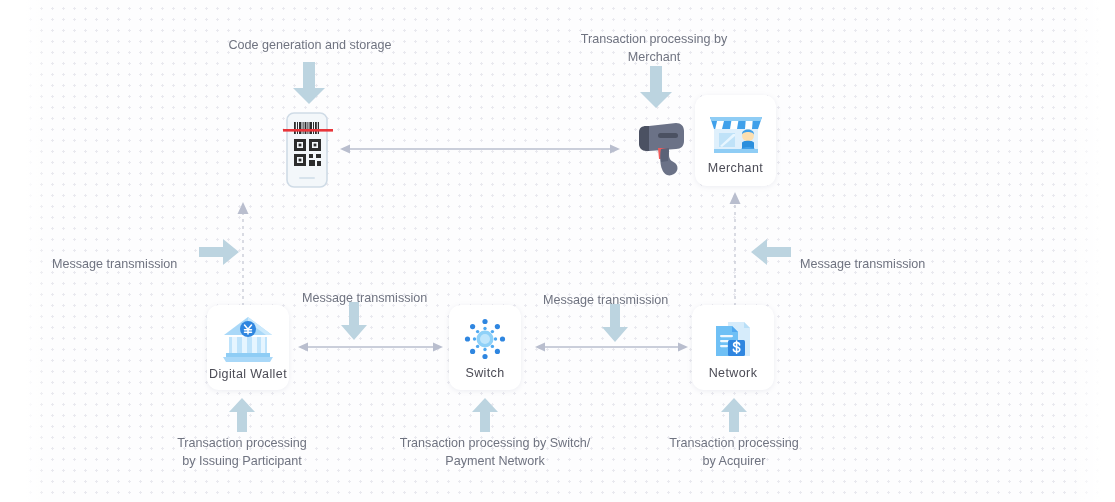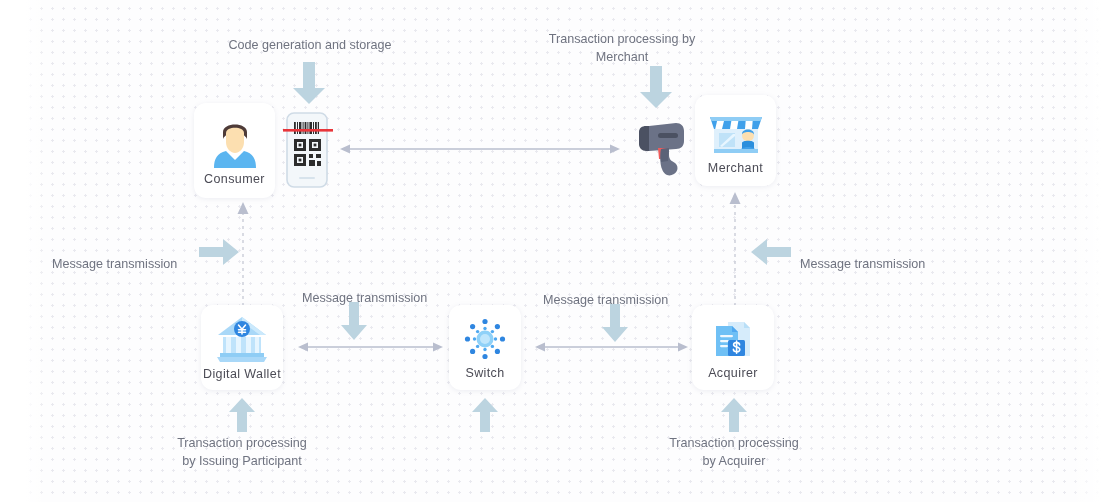--- a/index.html
+++ b/index.html
@@ -46,51 +46,35 @@
   .line{position:absolute;}
   svg{display:block;overflow:visible;}
 </style>
 </head>
 <body>
 
 <div id="canvas">
 
   <div class="lbl" style="left:200px;top:36px;width:220px;text-align:center;">Code generation and storage</div>
 
-  <div class="lbl" style="left:532px;top:30px;width:180px;">Transaction processing by
+  <div class="lbl" style="left:564px;top:30px;width:180px;">Transaction processing by
 Merchant</div>
 
   <div class="fat-arrow" style="left:292px;top:62px;">
     <svg width="34" height="42" viewBox="0 0 34 42">
       <path d="M11 0 H23 V26 H33 L17 42 L1 26 H11 Z" fill="#bcd4e0"></path>
     </svg>
   </div>
 
   <div class="fat-arrow" style="left:639px;top:66px;">
     <svg width="34" height="42" viewBox="0 0 34 42">
       <path d="M11 0 H23 V26 H33 L17 42 L1 26 H11 Z" fill="#bcd4e0"></path>
     </svg>
   </div>
 
-  <div class="node" style="left:194px;top:103px;width:81px;height:95px;">
-    <span>
-      <svg width="54" height="52" viewBox="0 0 54 52">
-
-        <path d="M16 18 C16 7 38 7 38 18 L38 21 C38 14 16 14 16 21 Z" fill="#4e3b38"></path>
-        <path d="M15 16 C15 6 39 6 39 16 L39 23 C36 15 18 15 15 23 Z" fill="#4e3b38"></path>
-
-        <path d="M18 17 C18 10 36 10 36 17 L36 26 C36 33 31 37 27 37 C23 37 18 33 18 26 Z" fill="#fcdfb0"></path>
-
-        <path d="M19 35 L27 42 L35 35 L38 37 L27 46 L16 37 Z" fill="#ffffff"></path>
-
-        <path d="M18 35 C9 37 6 43 6 52 H48 C48 43 45 37 36 35 L27 44 Z" fill="#5bb5f0"></path>
-      </svg>
-    </span>
-    <div class="node-label">Consumer</div>
-  </div>
 
   <div class="line" style="left:283px;top:113px;">
     <svg width="50" height="74" viewBox="0 0 50 74">
       <rect x="4" y="0" width="40" height="74" rx="7" fill="#f3f7fa" stroke="#cfdbe6" stroke-width="1.6"></rect>
 
       <g fill="#2c2c2c">
         <rect x="11" y="9" width="1.8" height="12"></rect>
           <rect x="14" y="9" width="1" height="12"></rect>
         <rect x="16" y="9" width="2.4" height="12"></rect>
           <rect x="19.6" y="9" width="1" height="12"></rect>
@@ -209,21 +193,21 @@
     </svg>
   </div>
 
   <div class="lbl nowrap" style="left:543px;top:279px;">Message transmission</div>
   <div class="fat-arrow" style="left:601px;top:304px;">
     <svg width="28" height="38" viewBox="0 0 28 38">
       <path d="M9 0 H19 V23 H27 L14 38 L1 23 H9 Z" fill="#bcd4e0"></path>
     </svg>
   </div>
 
-  <div class="node" style="left:201px;top:305px;width:82px;height:85px;">
+  <div class="node" style="left:207px;top:305px;width:82px;height:85px;">
     <span>
       <svg width="54" height="48" viewBox="0 0 54 48">
         <path d="M27 2 L51 20 L3 20 Z" fill="#a9d8f8"></path>
         <path d="M27 2 L51 20 L45 20 L27 7 Z" fill="#cbe9fc"></path>
         <rect x="8" y="22" width="38" height="16" fill="#bfe3fb"></rect>
         <g fill="#e6f5ff">
           <rect x="11" y="22" width="5" height="16"></rect>
           <rect x="21" y="22" width="5" height="16"></rect>
           <rect x="31" y="22" width="5" height="16"></rect>
           <rect x="40" y="22" width="4" height="16"></rect>
@@ -301,36 +285,38 @@
           <rect x="10" y="24" width="13" height="2.2" rx="1.1"></rect>
           <rect x="10" y="29" width="8" height="2.2" rx="1.1"></rect>
         </g>
         <rect x="18" y="24" width="17" height="16" rx="1.5" fill="#2f86e0"></rect>
         <g stroke="#ffffff" stroke-width="1.6" stroke-linecap="round" fill="none">
           <path d="M29.6 29 C29.6 27.4 27.9 26.6 26.5 26.6 C25 26.6 23.6 27.4 23.6 28.7 C23.6 31.6 29.8 30.4 29.8 33.4 C29.8 34.8 28.3 35.7 26.6 35.7 C25 35.7 23.4 34.9 23.4 33.3"></path>
           <path d="M26.6 25 V37.2"></path>
         </g>
       </svg>
     </span>
-    <div class="node-label">Acquirer</div>
+    <div class="node-label">Network</div>
   </div>
 
   <div class="fat-arrow" style="left:228px;top:398px;">
     <svg width="28" height="34" viewBox="0 0 28 34">
       <path d="M14 0 L27 14 H19 V34 H9 V14 H1 Z" fill="#bcd4e0"></path>
     </svg>
   </div>
   <div class="lbl" style="left:152px;top:434px;width:180px;">Transaction processing
 by Issuing Participant</div>
 
   <div class="fat-arrow" style="left:471px;top:398px;">
     <svg width="28" height="34" viewBox="0 0 28 34">
       <path d="M14 0 L27 14 H19 V34 H9 V14 H1 Z" fill="#bcd4e0"></path>
     </svg>
   </div>
+  <div class="lbl" style="left:385px;top:434px;width:220px;">Transaction processing by Switch/
+Payment Network</div>
 
   <div class="fat-arrow" style="left:720px;top:398px;">
     <svg width="28" height="34" viewBox="0 0 28 34">
       <path d="M14 0 L27 14 H19 V34 H9 V14 H1 Z" fill="#bcd4e0"></path>
     </svg>
   </div>
   <div class="lbl" style="left:644px;top:434px;width:180px;">Transaction processing
 by Acquirer</div>
 
   <div class="edge-fade-l"></div>

